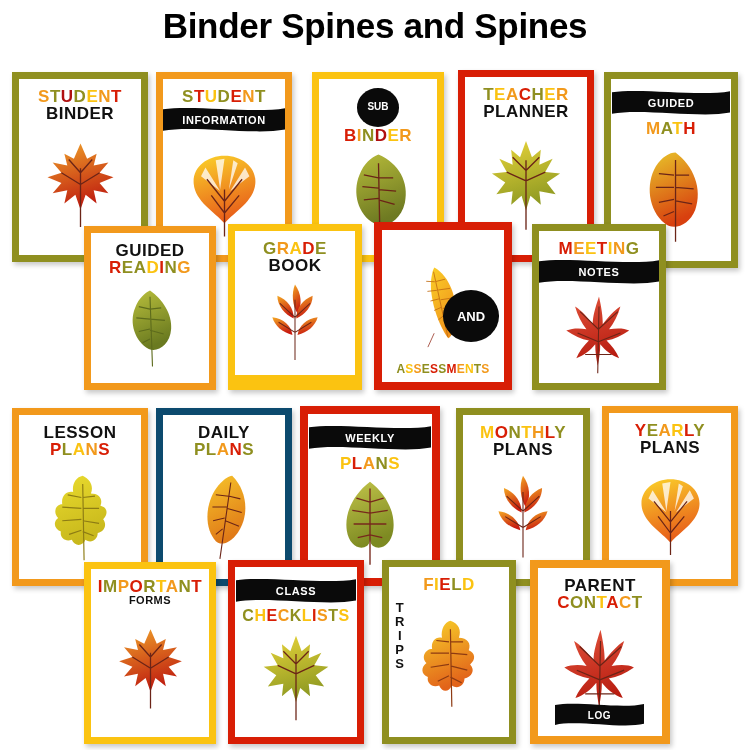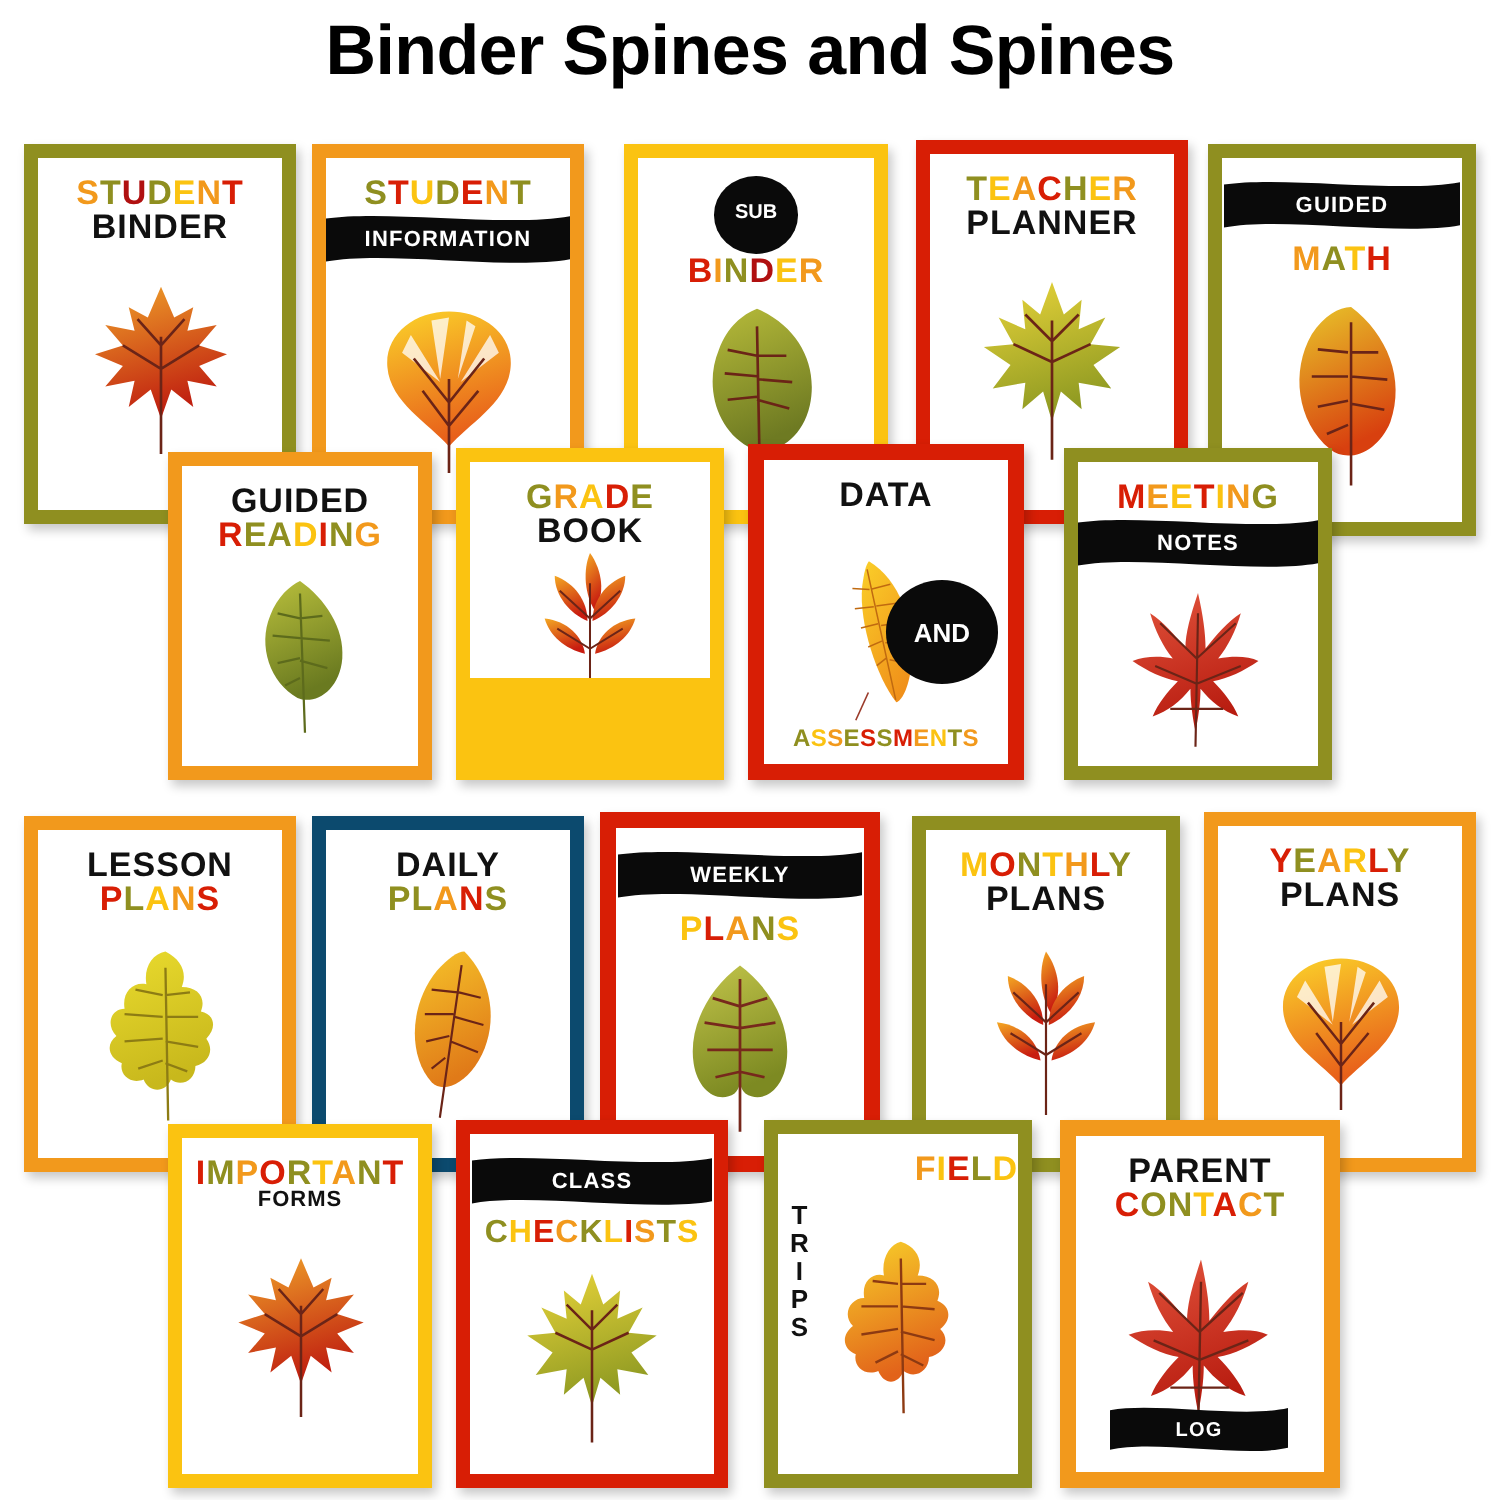--- a/index.html
+++ b/index.html
@@ -174,21 +174,21 @@
                   <stop offset="100%" stop-color="#6a7a20"></stop>
                 </linearGradient>
               </defs>
               <path fill="url(#g5)" d="M50 4 C70 18 86 42 84 66 C82 92 62 104 48 98 C26 86 16 56 26 32 C32 16 42 8 50 4 Z"></path>
               <path stroke="#5d6b1c" stroke-width="1.8" fill="none" d="M54 126 L50 14 M50 34 L32 30 M50 50 L28 48 M50 66 L32 70 M50 82 L38 88 M50 34 L68 32 M50 50 L74 52 M50 68 L72 74"></path>
             </svg>
           </div>
         </div>
       </div>
       <div class="card" style="left: 228px; top: 224px; width: 134px; height: 166px; background: rgb(251, 195, 17); z-index: 3;">
-        <div class="inner" style="width: 120px; height: 108px; position: absolute; left: 7px; top: 7px;">
+        <div class="inner" style="width: 120px; height: 144px; position: absolute; left: 7px; top: 7px;">
           <div class="titleblock">
             <span class="line colored" style="font-size: 17px; letter-spacing: 0.5px;"><span style="color: rgb(143, 143, 32);">G</span><span style="color: rgb(242, 153, 28);">R</span><span style="color: rgb(251, 195, 17);">A</span><span style="color: rgb(216, 30, 5);">D</span><span style="color: rgb(143, 143, 32);">E</span></span>
             <span class="line bold-black" style="font-size: 17px; letter-spacing: 0.5px;">BOOK</span>
           </div>
           <div class="leafwrap">
             <svg width="66" height="85" viewBox="0 0 100 135" xmlns="http://www.w3.org/2000/svg">
               <defs>
                 <linearGradient id="g6" x1="0" y1="0" x2="0.3" y2="1">
                   <stop offset="0%" stop-color="#f4a823"></stop>
                   <stop offset="100%" stop-color="#c81c10"></stop>
@@ -201,23 +201,20 @@
                 <path d="M14 56 C32 58 44 70 46 84 C30 80 18 70 14 56 Z"></path>
                 <path d="M86 56 C82 70 70 80 54 84 C56 70 68 58 86 56 Z"></path>
               </g>
               <path stroke="#6b2417" stroke-width="1.6" fill="none" d="M50 124 L50 28 M50 56 L26 34 M50 56 L74 34 M50 80 L24 64 M50 80 L76 64"></path>
             </svg>
           </div>
         </div>
       </div>
       <div class="card" style="left: 374px; top: 222px; width: 138px; height: 168px; background: rgb(216, 30, 5); z-index: 3;">
         <div class="inner" style="width: 122px; height: 152px; position: absolute; left: 8px; top: 8px;">
-          <div class="titleblock">
-            <span class="line bold-black" style="font-size: 17px; letter-spacing: 0.5px;">DATA</span>
-          </div>
           <div class="leafwrap">
             <svg width="66" height="85" viewBox="0 0 100 135" xmlns="http://www.w3.org/2000/svg">
               <defs>
                 <linearGradient id="g7" x1="0" y1="0" x2="0.3" y2="1">
                   <stop offset="0%" stop-color="#fbd42a"></stop>
                   <stop offset="100%" stop-color="#f0901a"></stop>
                 </linearGradient>
               </defs>
               <g fill="url(#g7)" transform="rotate(-14 50 60)">
                 <path d="M50 4 C70 24 74 60 62 94 C56 110 48 118 44 118 C34 96 30 50 40 22 C44 12 47 6 50 4 Z"></path>
@@ -390,21 +387,21 @@
               </defs>
               <path fill="url(#g15)" d="M50 4 L58 26 L70 16 L68 36 L86 28 L76 46 L96 48 L78 60 L90 76 L68 72 L70 90 L56 78 L50 98 L44 78 L30 90 L32 72 L10 76 L22 60 L4 48 L24 46 L14 28 L32 36 L30 16 L42 26 Z"></path>
               <path stroke="#6b2417" stroke-width="1.8" fill="none" d="M50 124 L50 30 M50 58 L24 46 M50 58 L76 46 M50 44 L32 26 M50 44 L68 26"></path>
             </svg>
           </div>
         </div>
       </div>
       <div class="card" style="left: 382px; top: 560px; width: 134px; height: 184px; background: rgb(143, 143, 32); z-index: 3;">
         <div class="inner" style="width: 120px; height: 170px; position: absolute; left: 7px; top: 7px;">
           <div class="titleblock">
-            <span class="line colored" style="font-size: 17px; letter-spacing: 0.5px; text-align: right;"><span style="color: rgb(242, 153, 28);">F</span><span style="color: rgb(251, 195, 17);">I</span><span style="color: rgb(216, 30, 5);">E</span><span style="color: rgb(143, 143, 32);">L</span><span style="color: rgb(251, 195, 17);">D</span></span>
+            <span class="line colored" style="font-size: 17px; letter-spacing: 0.5px;"><span style="color: rgb(242, 153, 28);">F</span><span style="color: rgb(251, 195, 17);">I</span><span style="color: rgb(216, 30, 5);">E</span><span style="color: rgb(143, 143, 32);">L</span><span style="color: rgb(251, 195, 17);">D</span></span>
           </div>
           <div class="leafwrap">
             <svg width="74" height="95" viewBox="0 0 100 135" xmlns="http://www.w3.org/2000/svg">
               <defs>
                 <linearGradient id="g16" x1="0" y1="0" x2="0.3" y2="1">
                   <stop offset="0%" stop-color="#f8d22a"></stop>
                   <stop offset="100%" stop-color="#e2631a"></stop>
                 </linearGradient>
               </defs>
               <path fill="url(#g16)" d="M52 4 C64 8 68 18 64 28 C76 28 82 36 78 46 C88 50 88 60 80 66 C88 74 82 84 72 86 C72 96 62 102 54 96 C50 106 40 106 36 96 C26 100 18 92 20 84 C10 80 10 70 18 64 C10 56 16 44 26 44 C24 32 32 26 40 28 C38 16 44 6 52 4 Z"></path>

